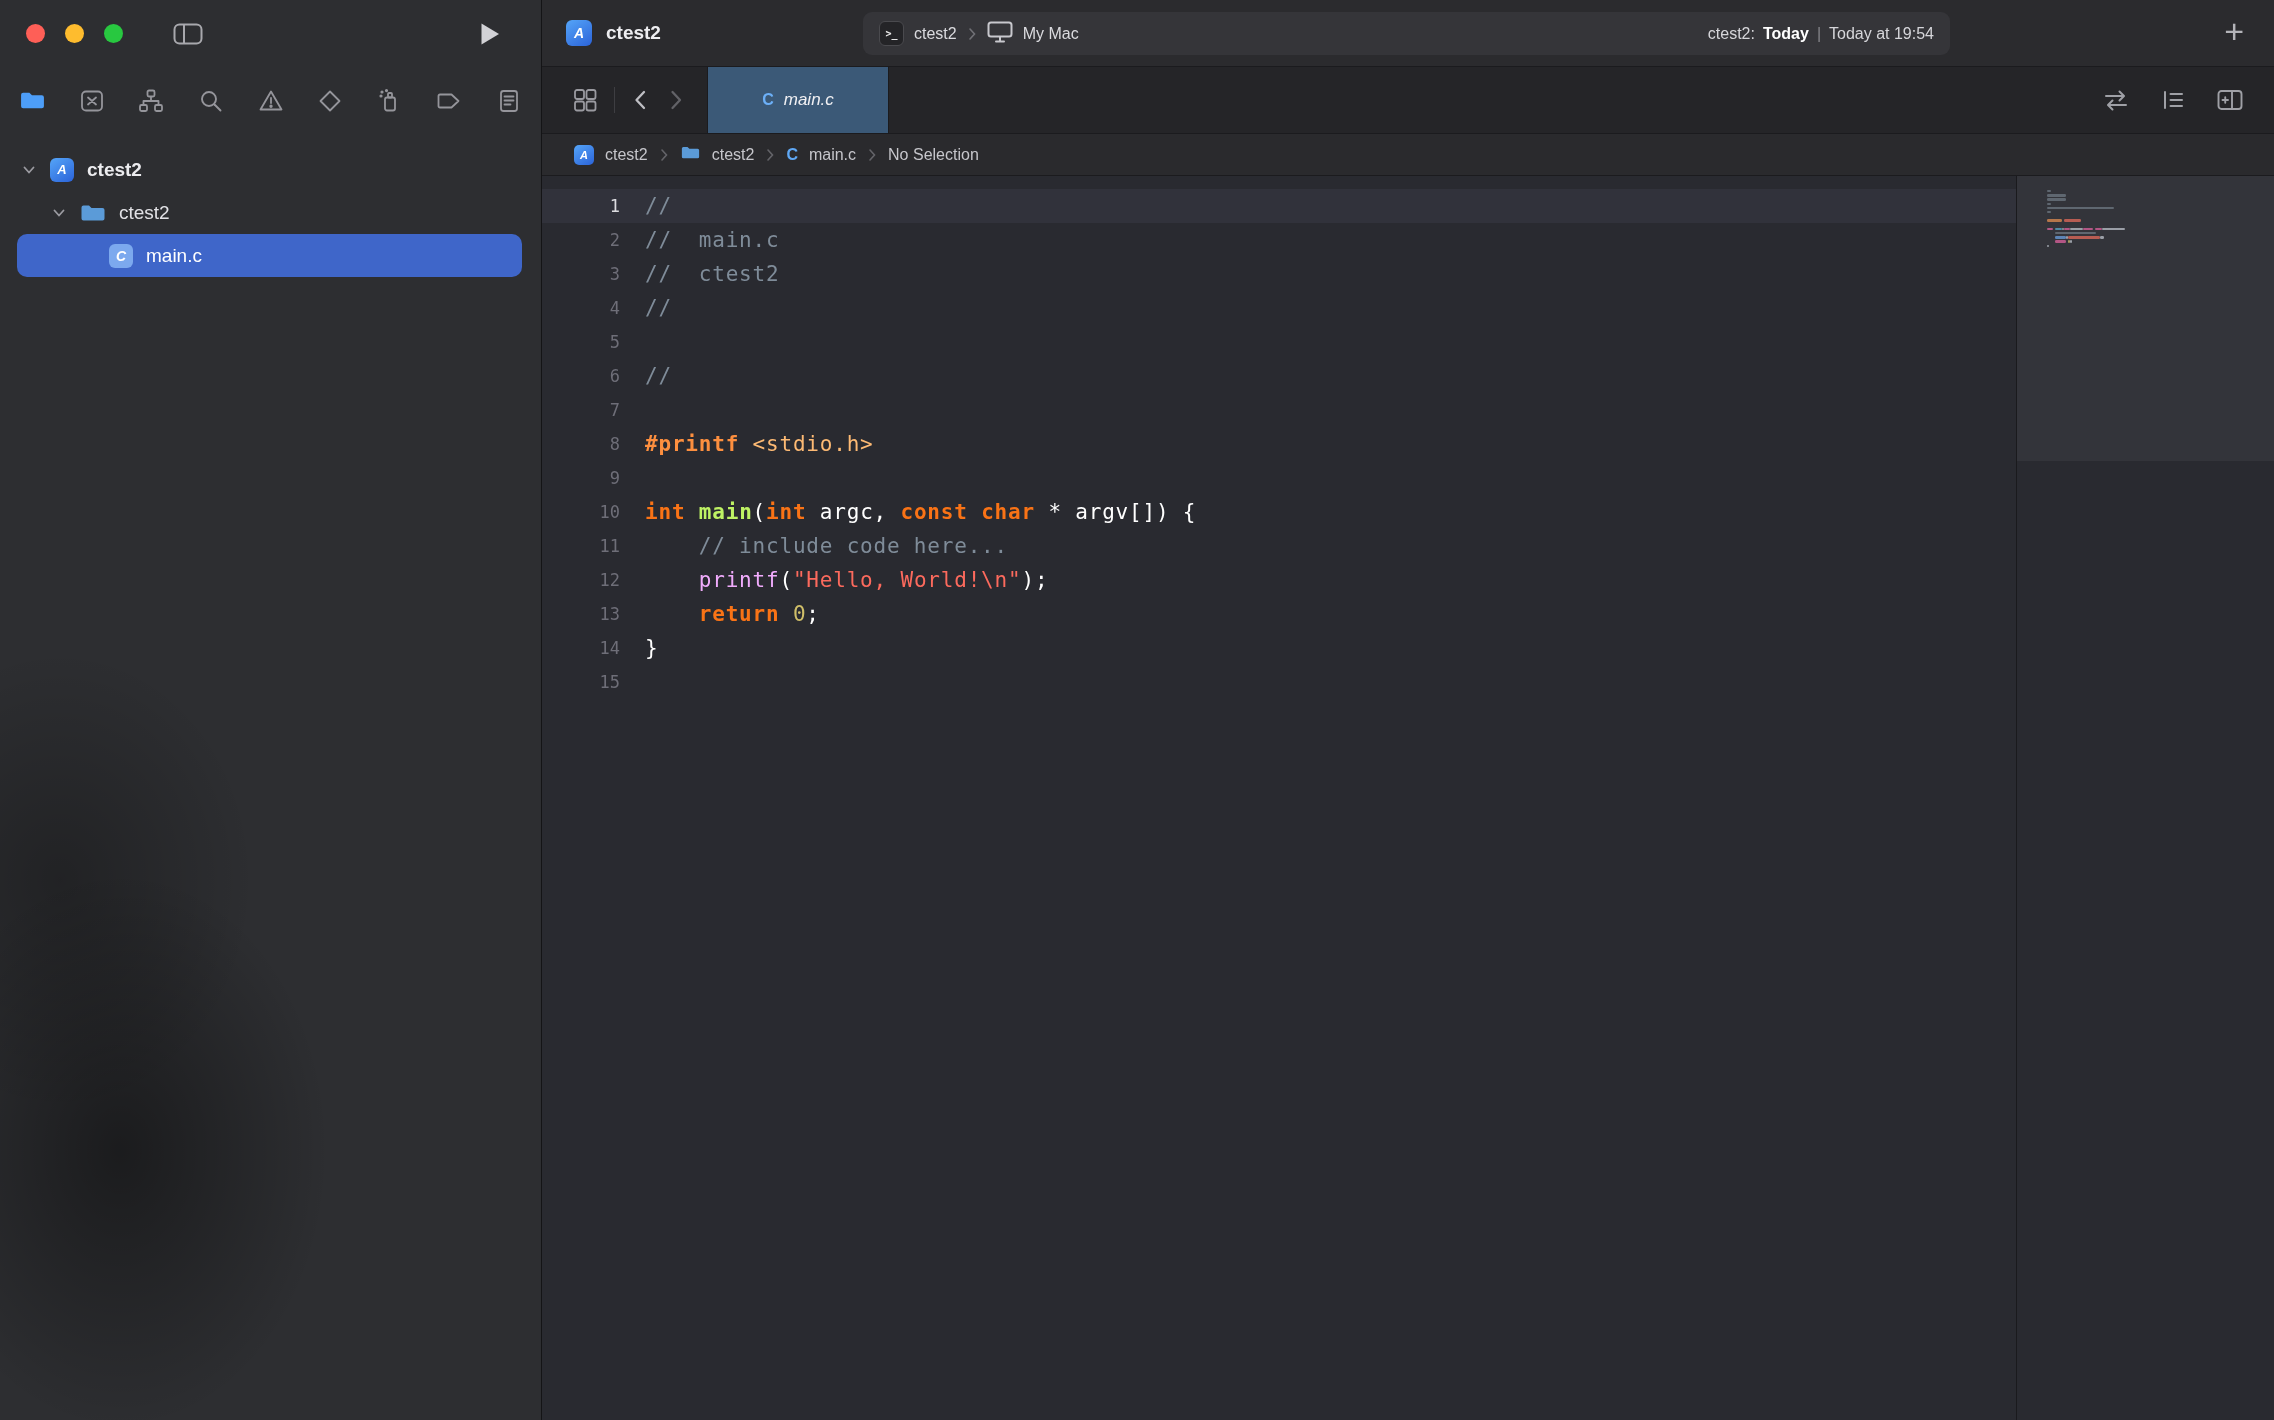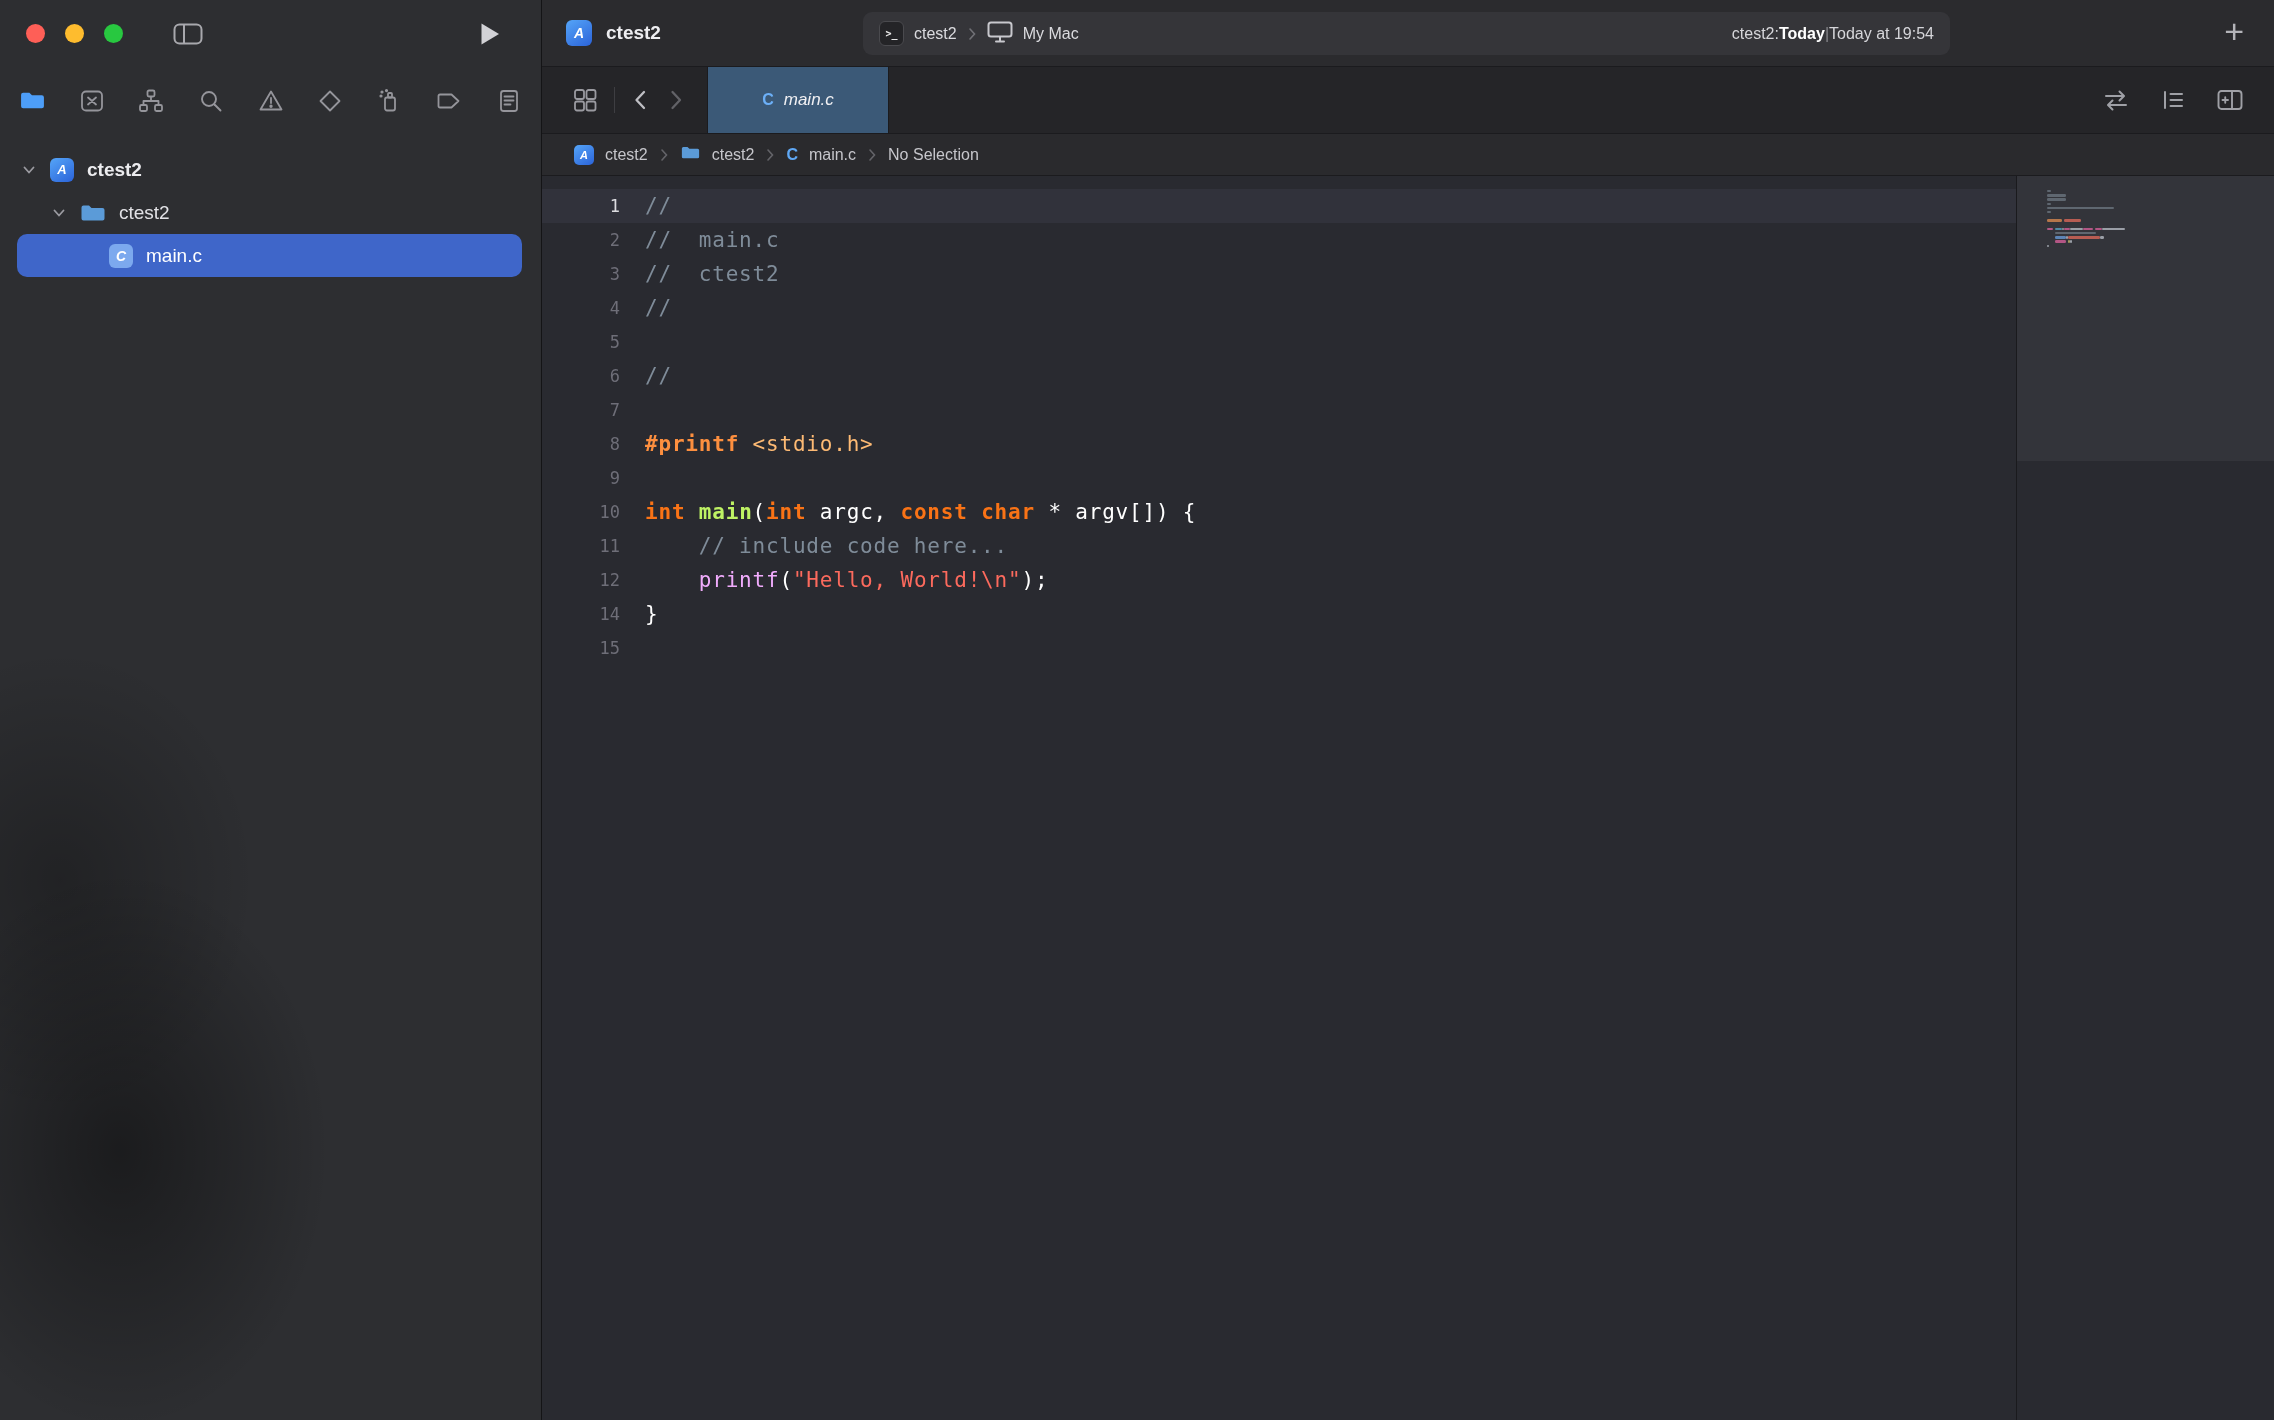--- a/index.html
+++ b/index.html
@@ -43,21 +43,21 @@
   .toolbar{height:67px;flex:none;background:#2B2B2E;border-bottom:1px solid #1B1B1E;
     display:flex;align-items:center;position:relative;}
   .toolbar .app-badge{width:26px;height:26px;margin-left:24px;font-size:14px;}
   .toolbar-title{margin-left:14px;font-size:19px;font-weight:700;color:#EDEDF0;}
   .activity-bar{position:absolute;left:321px;top:12px;width:1087px;height:43px;background:#353539;
     border-radius:9px;display:flex;align-items:center;justify-content:space-between;padding:0 16px;}
   .scheme{display:flex;align-items:center;gap:10px;font-size:16px;color:#DBDBDF;}
   .term-badge{width:25px;height:25px;border-radius:6px;background:#242427;border:1px solid #4A4A4E;
     color:#E8E8E8;font-family:"DejaVu Sans Mono",monospace;font-size:10px;font-weight:700;
     display:flex;align-items:center;justify-content:center;}
-  .status{display:flex;align-items:center;gap:0;font-size:16px;color:#D6D6DA;}
+  .status{display:flex;align-items:center;gap:8px;font-size:16px;color:#D6D6DA;}
   .status .b{font-weight:700;color:#FFFFFF;}
   .status .dim{color:#85858A;}
   .plus-btn{position:absolute;right:30px;top:50%;transform:translateY(-56%);
     font-size:34px;font-weight:300;color:#B4B4B9;line-height:1;}
 
   .tabbar{height:67px;flex:none;background:#252528;border-bottom:1px solid #1B1B1E;
     display:flex;align-items:center;}
   .tb-grid{margin-left:30px;display:flex;}
   .vdiv{width:1px;height:26px;background:#3E3E42;margin-left:16px;}
   .tb-back{margin-left:16px;display:flex;}
@@ -392,20 +392,24 @@
               <span class="line-num">10</span>
               <span class="line-content"><span class="tok-keyword">int</span><span class="tok-plain"> </span><span class="tok-decl">main</span><span class="tok-plain">(</span><span class="tok-keyword">int</span><span class="tok-plain"> argc, </span><span class="tok-keyword">const</span><span class="tok-plain"> </span><span class="tok-keyword">char</span><span class="tok-plain"> * argv[]) {</span></span>
             </div>
             <div class="code-line">
               <span class="line-num">11</span>
               <span class="line-content"><span class="tok-plain">    </span><span class="tok-comment">// include code here...</span></span>
             </div>
             <div class="code-line">
               <span class="line-num">12</span>
               <span class="line-content"><span class="tok-plain">    </span><span class="tok-func">printf</span><span class="tok-plain">(</span><span class="tok-string">"Hello, World!\n"</span><span class="tok-plain">);</span></span>
+            </div>
+            <div class="code-line">
+              <span class="line-num">13</span>
+              <span class="line-content"><span class="tok-plain">    </span><span class="tok-keyword">return</span><span class="tok-plain"> </span><span class="tok-number">0</span><span class="tok-plain">;</span></span>
             </div>
             <div class="code-line">
               <span class="line-num">14</span>
               <span class="line-content"><span class="tok-plain">}</span></span>
             </div>
             <div class="code-line">
               <span class="line-num">15</span>
               <span class="line-content"></span>
             </div>
           </div>

